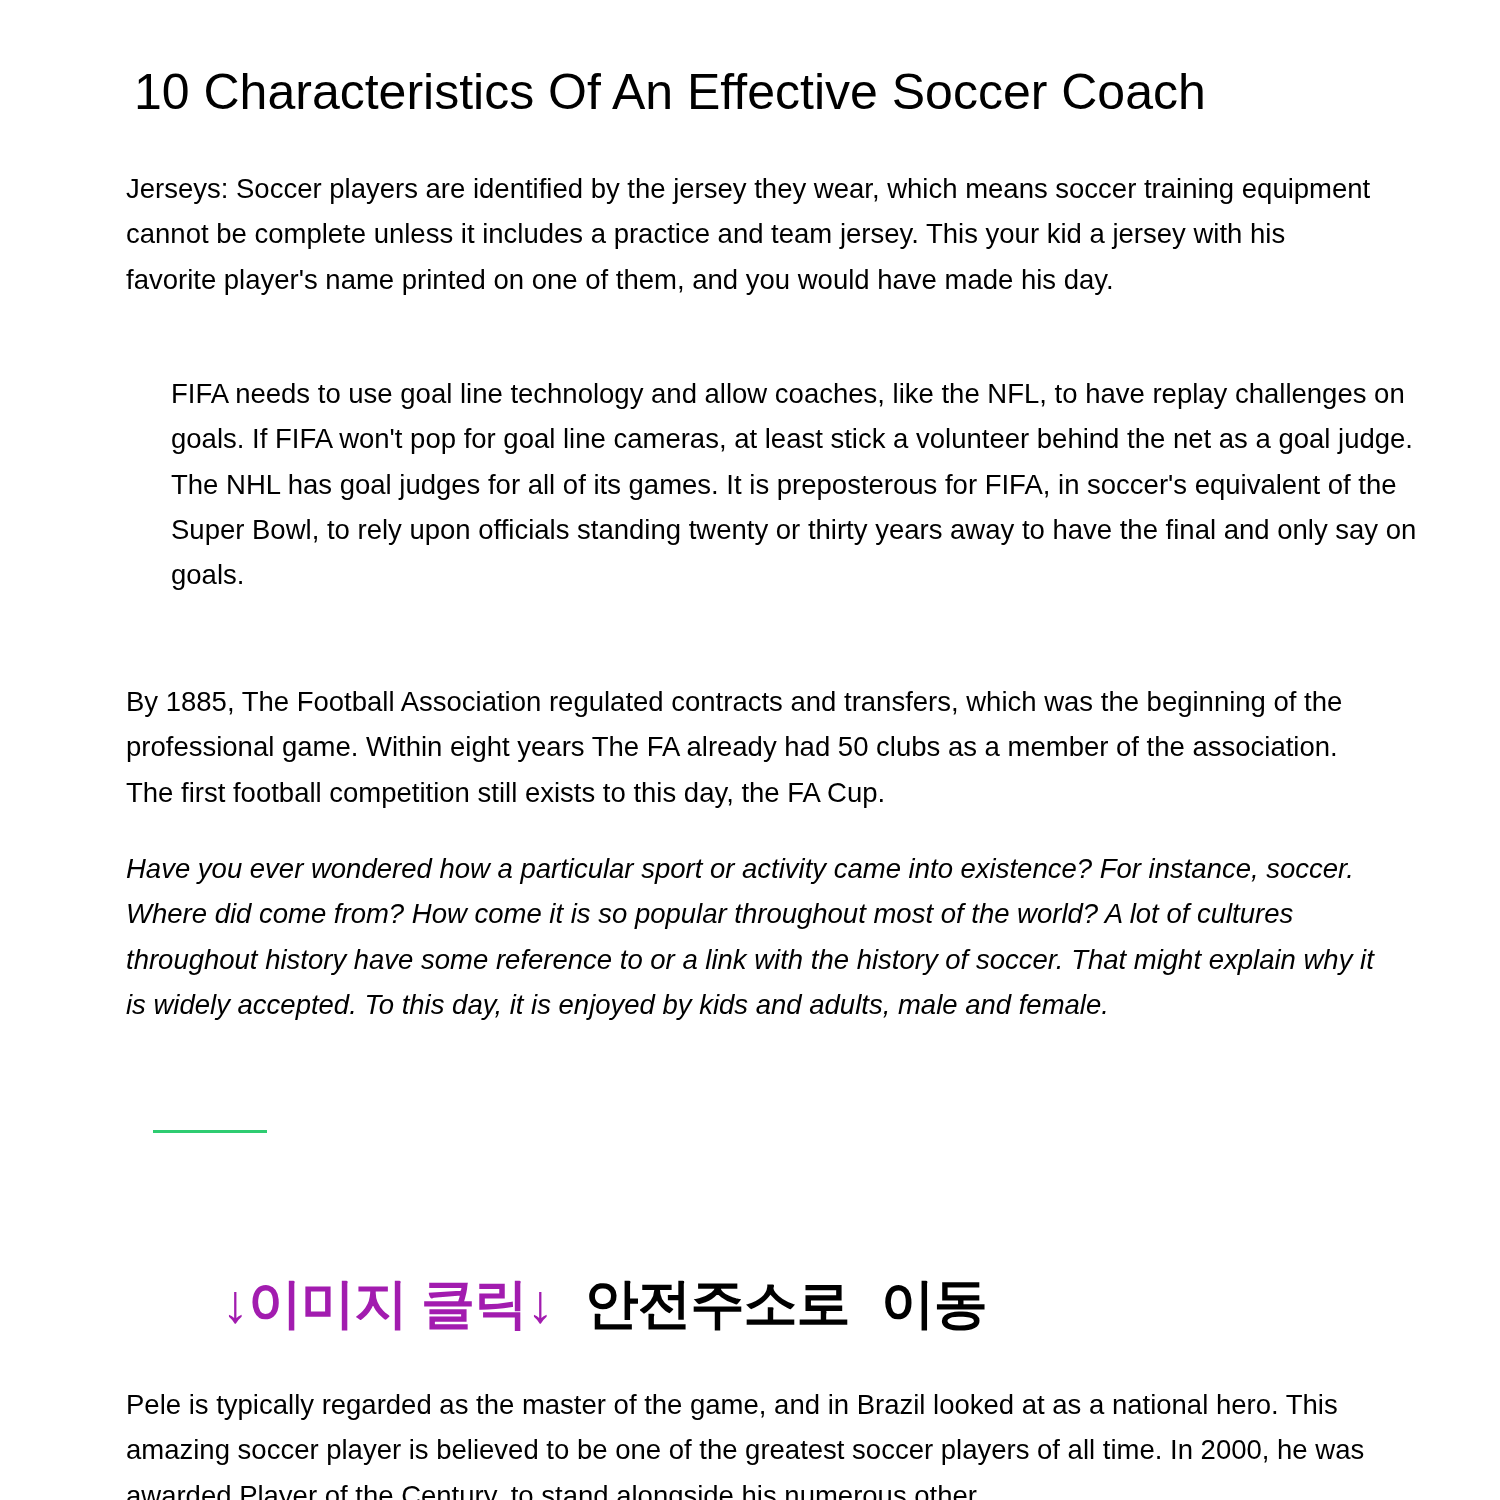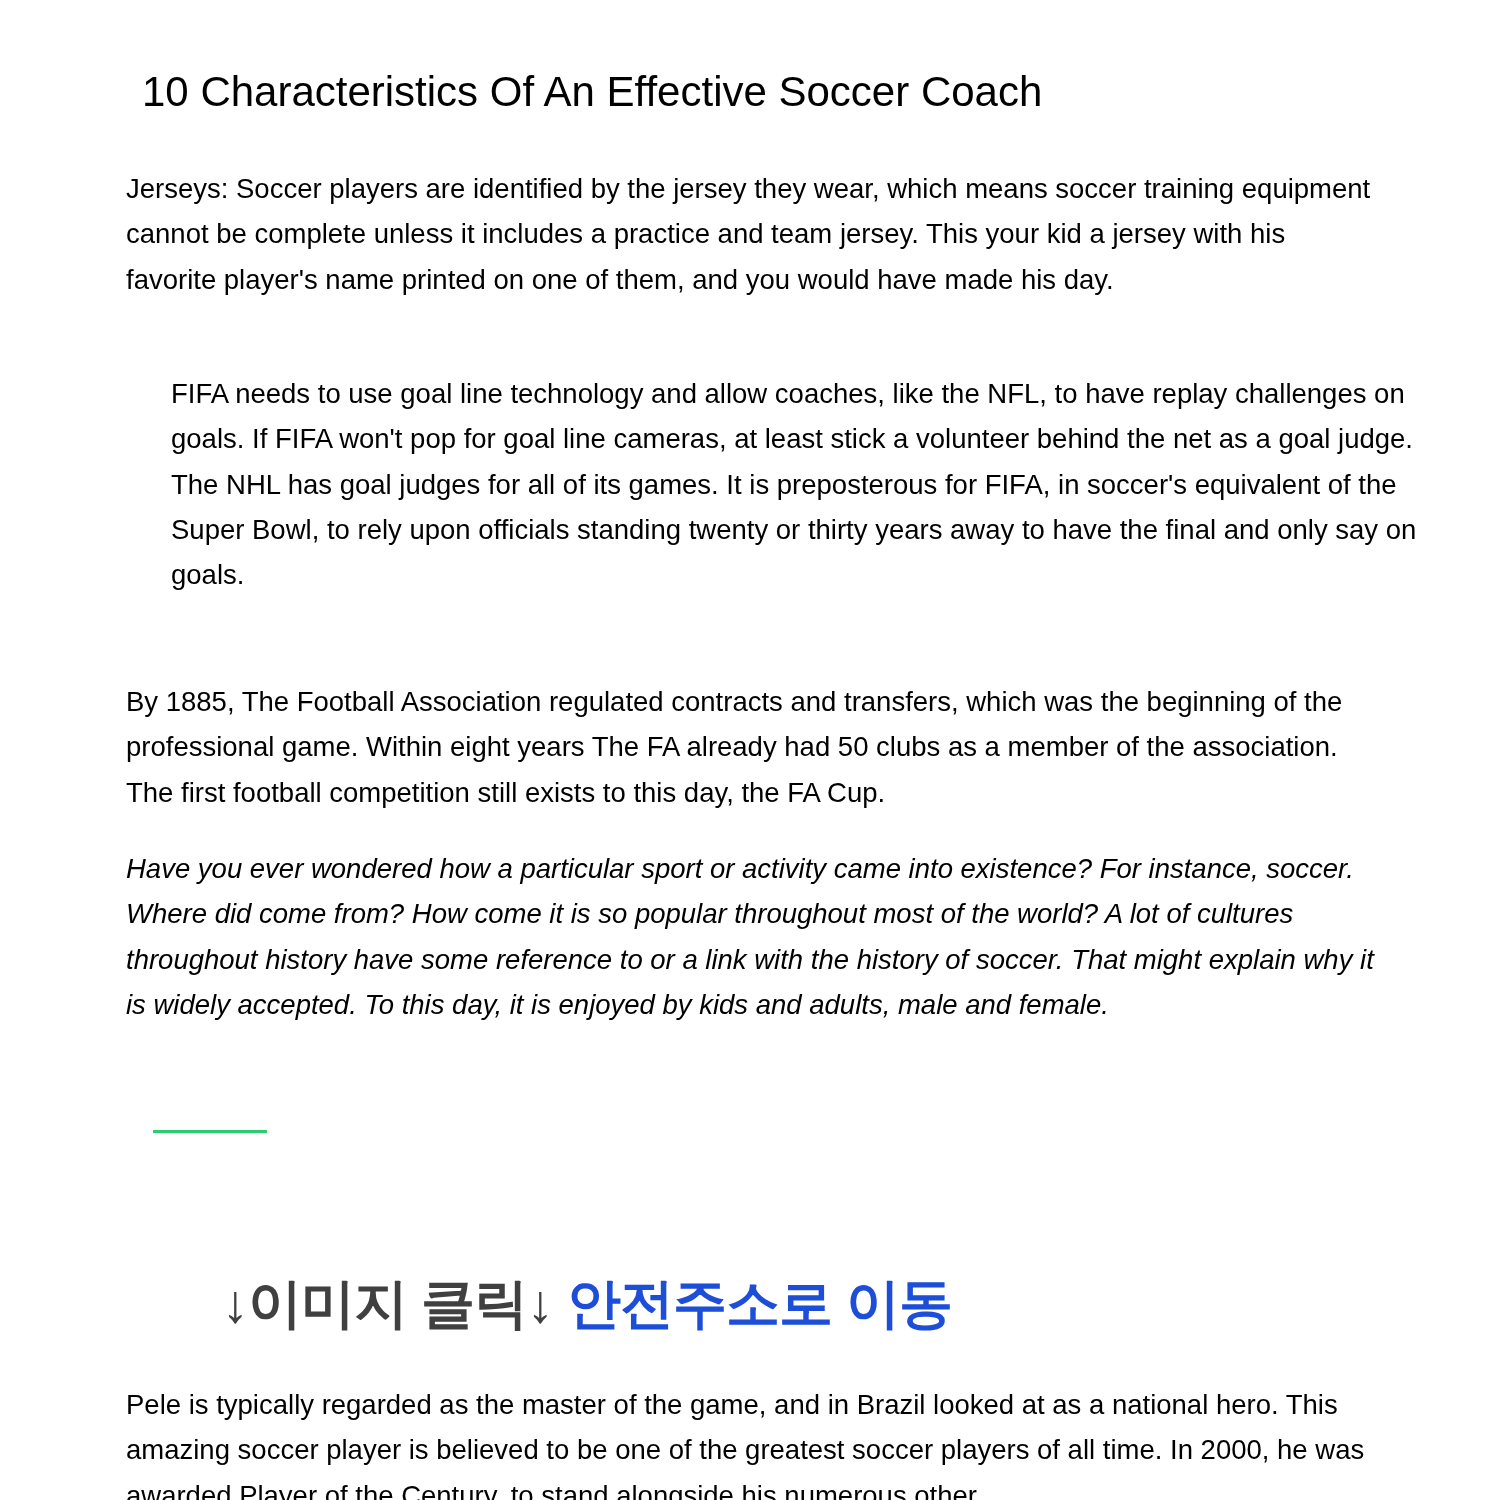--- a/index.html
+++ b/index.html
@@ -1,18 +1,18 @@
 <!DOCTYPE html>
 <html><head>
 <meta charset="utf-8">
 <style>
   html, body { margin:0; padding:0; background:#ffffff; }
   body { width:1500px; height:1500px; overflow:hidden; position:relative; font-family:"Liberation Sans", sans-serif; color:#000; }
   .page { position:absolute; left:126px; top:0; width:1250px; }
-  h1 { position:absolute; left:16px; top:66px; margin:0; font-weight:normal; font-size:42px; line-height:52px; white-space:nowrap; }
+  h1 { position:absolute; left:8px; top:66px; margin:0; font-weight:normal; font-size:50px; line-height:52px; white-space:nowrap; }
   .para { position:absolute; left:0; margin:0; font-size:27.5px; line-height:45.3px; width:1250px; }
   .p1 { top:166px; }
   .p2 { top:371px;margin-left:45px; }
   .p3 { top:679px; }
   .p4 { top:846px;font-style:italic; }
   .p5 { top:1382px; }
   .banner { position:absolute; left:152px; top:1120px; width:880px; height:230px; }
   .green-line { position:absolute; left:1px; top:10px; width:114px; height:3px; }
   .line1 { position:absolute; left:0; top:64px; font-size:54px; font-weight:bold; line-height:70px; white-space:nowrap; letter-spacing:-1px; }
   .line2 { position:absolute; left:70px; top:148px; font-size:54px; font-weight:bold; line-height:70px; white-space:nowrap; letter-spacing:-1px; }
@@ -25,15 +25,15 @@
   <p class="para p1">Jerseys: Soccer players are identified by the jersey they wear, which means soccer training equipment cannot be complete unless it includes a practice and team jersey. This your kid a jersey with his favorite player's name printed on one of them, and you would have made his day.</p>
   <p class="para p2">FIFA needs to use goal line technology and allow coaches, like the NFL, to have replay challenges on goals. If FIFA won't pop for goal line cameras, at least stick a volunteer behind the net as a goal judge. The NHL has goal judges for all of its games. It is preposterous for FIFA, in soccer's equivalent of the Super Bowl, to rely upon officials standing twenty or thirty years away to have the final and only say on goals.</p>
   <p class="para p3">By 1885, The Football Association regulated contracts and transfers, which was the beginning of the professional game. Within eight years The FA already had 50 clubs as a member of the association. The first football competition still exists to this day, the FA Cup.</p>
   <p class="para p4">Have you ever wondered how a particular sport or activity came into existence? For instance, soccer. Where did  come from? How come it is so popular throughout most of the world? A lot of cultures throughout history have some reference to or a link with the history of soccer. That might explain why it is widely accepted. To this day, it is enjoyed by kids and adults, male and female.</p>
   <p class="para p5">Pele is typically regarded as the master of the game, and in Brazil looked at as a national hero. This amazing soccer player is believed to be one of the greatest soccer players of all time. In 2000, he was awarded Player of the Century, to stand alongside his numerous other</p>
 </div>
 
 <div class="banner">
   <div class="green-line" style="background:#2ecc71;"></div>
   <div class="line2">
-    <span style="color:#404040;">↓이미지 클릭↓</span><span style="color:#1d4ed8;"> 안전주소로 이동</span>
+    <span style="color:#a21caf;">↓이미지 클릭↓</span><span style="color:#000000;font-family:Liberation Mono, monospace;"> 안전주소로 이동</span>
   </div>
 </div>
 
 </body></html>

